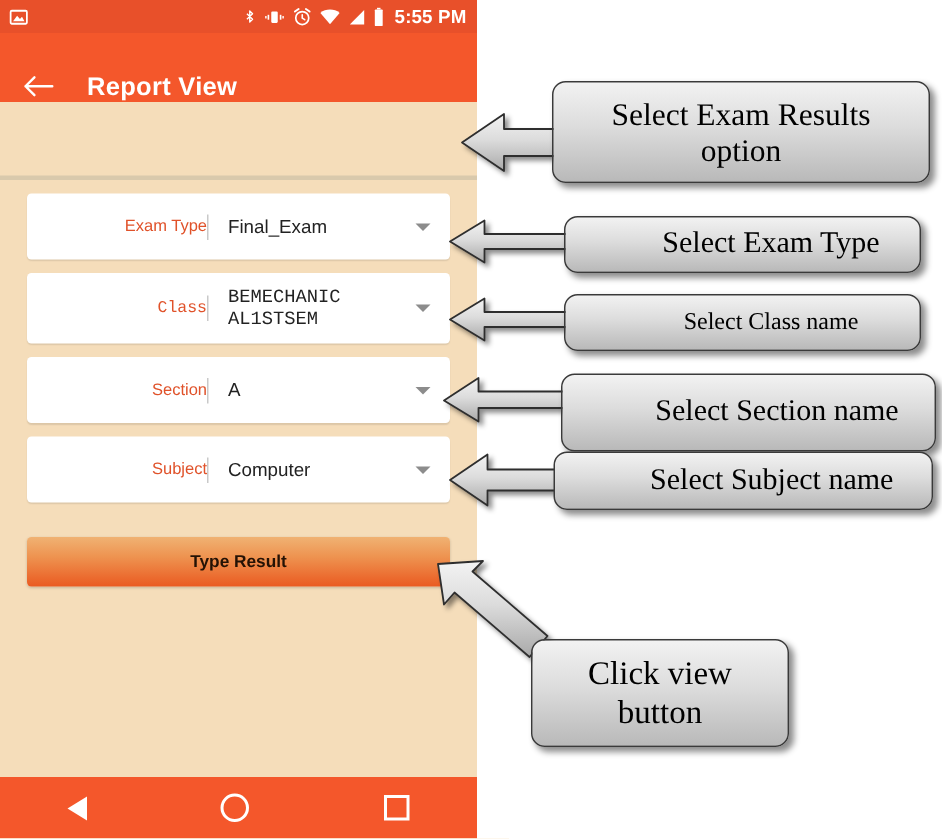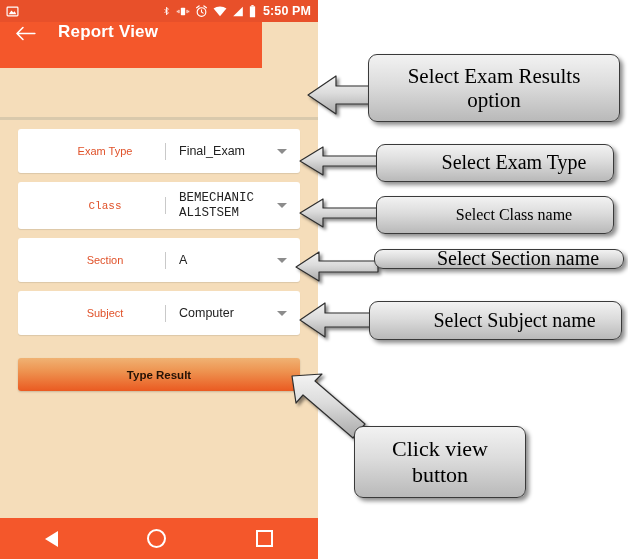--- a/index.html
+++ b/index.html
@@ -41,23 +41,23 @@
     color: #ffffff;
     font-size: 12.5px;
     font-weight: bold;
     letter-spacing: .1px;
     margin-left: 2px;
   }
 
   
   #appbar {
     position: absolute; left: 0; top: 22px;
-    width: 262px; height: 46px;
+    width: 318px; height: 46px;
     background: #F4572B;
-    display: flex; align-items: flex-start;
+    display: flex; align-items: flex-end;
   }
   #back-arrow {
     margin-left: 14px;
     width: 22px; height: 22px;
     display: flex; align-items: center; justify-content: center;
     cursor: pointer;
   }
   #appbar .title {
     color: #ffffff;
     font-size: 17px;
@@ -109,24 +109,23 @@
     background: #ffffff;
     border-radius: 3px;
     height: 44px;
     display: flex; align-items: center;
     box-shadow: 0 1px 1px rgba(0,0,0,0.10);
     cursor: pointer;
   }
   .field.tall { height: 47px; font-family: Liberation Mono, monospace; }
   .field .flabel {
     width: 120px;
-    text-align: center;
+    text-align: right;
     color: #E0522A;
     font-size: 11px;
-    padding-left: 27px;
   }
   .field .fsep {
     width: 1px; height: 17px;
     background: #c9c9c9;
   }
   .field .fvalue {
     flex: 1;
     margin-left: 13px;
     color: #222222;
     font-size: 12.5px;
@@ -226,21 +225,21 @@
       <svg class="sb-ico" width="14" height="11" viewBox="0 0 24 18">
         <path d="M1 4 C7 -1, 17 -1, 23 4 L12 17 Z" fill="#ffffff"></path>
       </svg>
       <svg class="sb-ico" width="12" height="11" viewBox="0 0 20 18">
         <path d="M18 1 L18 17 L2 17 Z" fill="#ffffff"></path>
       </svg>
       <svg class="sb-ico" width="7" height="13" viewBox="0 0 12 22">
         <rect x="4" y="0" width="4" height="2" fill="#ffffff"></rect>
         <rect x="1.5" y="2" width="9" height="19" rx="1" fill="#ffffff"></rect>
       </svg>
-      <span class="sb-time">5:50 PM</span>
+      <span class="sb-time">5:55 PM</span>
     </div>
   </div>
 
   <div id="appbar">
     <div id="back-arrow">
       <svg width="21" height="17" viewBox="0 0 24 20">
         <path d="M23 10 L2 10 M9 3 L2 10 L9 17" fill="none" stroke="#ffffff" stroke-width="1.9" stroke-linecap="round" stroke-linejoin="round"></path>
       </svg>
     </div>
     <span class="title">Report View</span>
@@ -331,17 +330,17 @@
     <path d="M292,376 L322,374 L315,381 L365,424 L353,438 L303,395 L296,403 Z" fill="url(#agrad)" stroke="#2e2e2e" stroke-width="1.2" stroke-linejoin="round"></path>
   </g>
 </svg>
 
 <div class="callout" style="left:368px; top:54px; width:252px; height:68px; font-size:21px; padding:0 10px;">Select Exam Results option</div>
 
 <div class="callout" style="left:376px; top:144px; width:238px; height:38px; font-size:20px;">Select Exam Type</div>
 
 <div class="callout" style="left:376px; top:196px; width:238px; height:38px; font-size:16px;">Select Class name</div>
 
-<div class="callout" style="left:374px; top:249px; width:250px; height:20px; font-size:20px;">Select Section name</div>
+<div class="callout" style="left:374px; top:249px; width:250px; height:52px; font-size:20px;">Select Section name</div>
 
 <div class="callout" style="left:369px; top:301px; width:253px; height:39px; font-size:20px;">Select Subject name</div>
 
 <div class="callout" style="left:354px; top:426px; width:172px; height:72px; font-size:22px; padding:16px 8px;">Click view button</div>
 
 </body></html>

